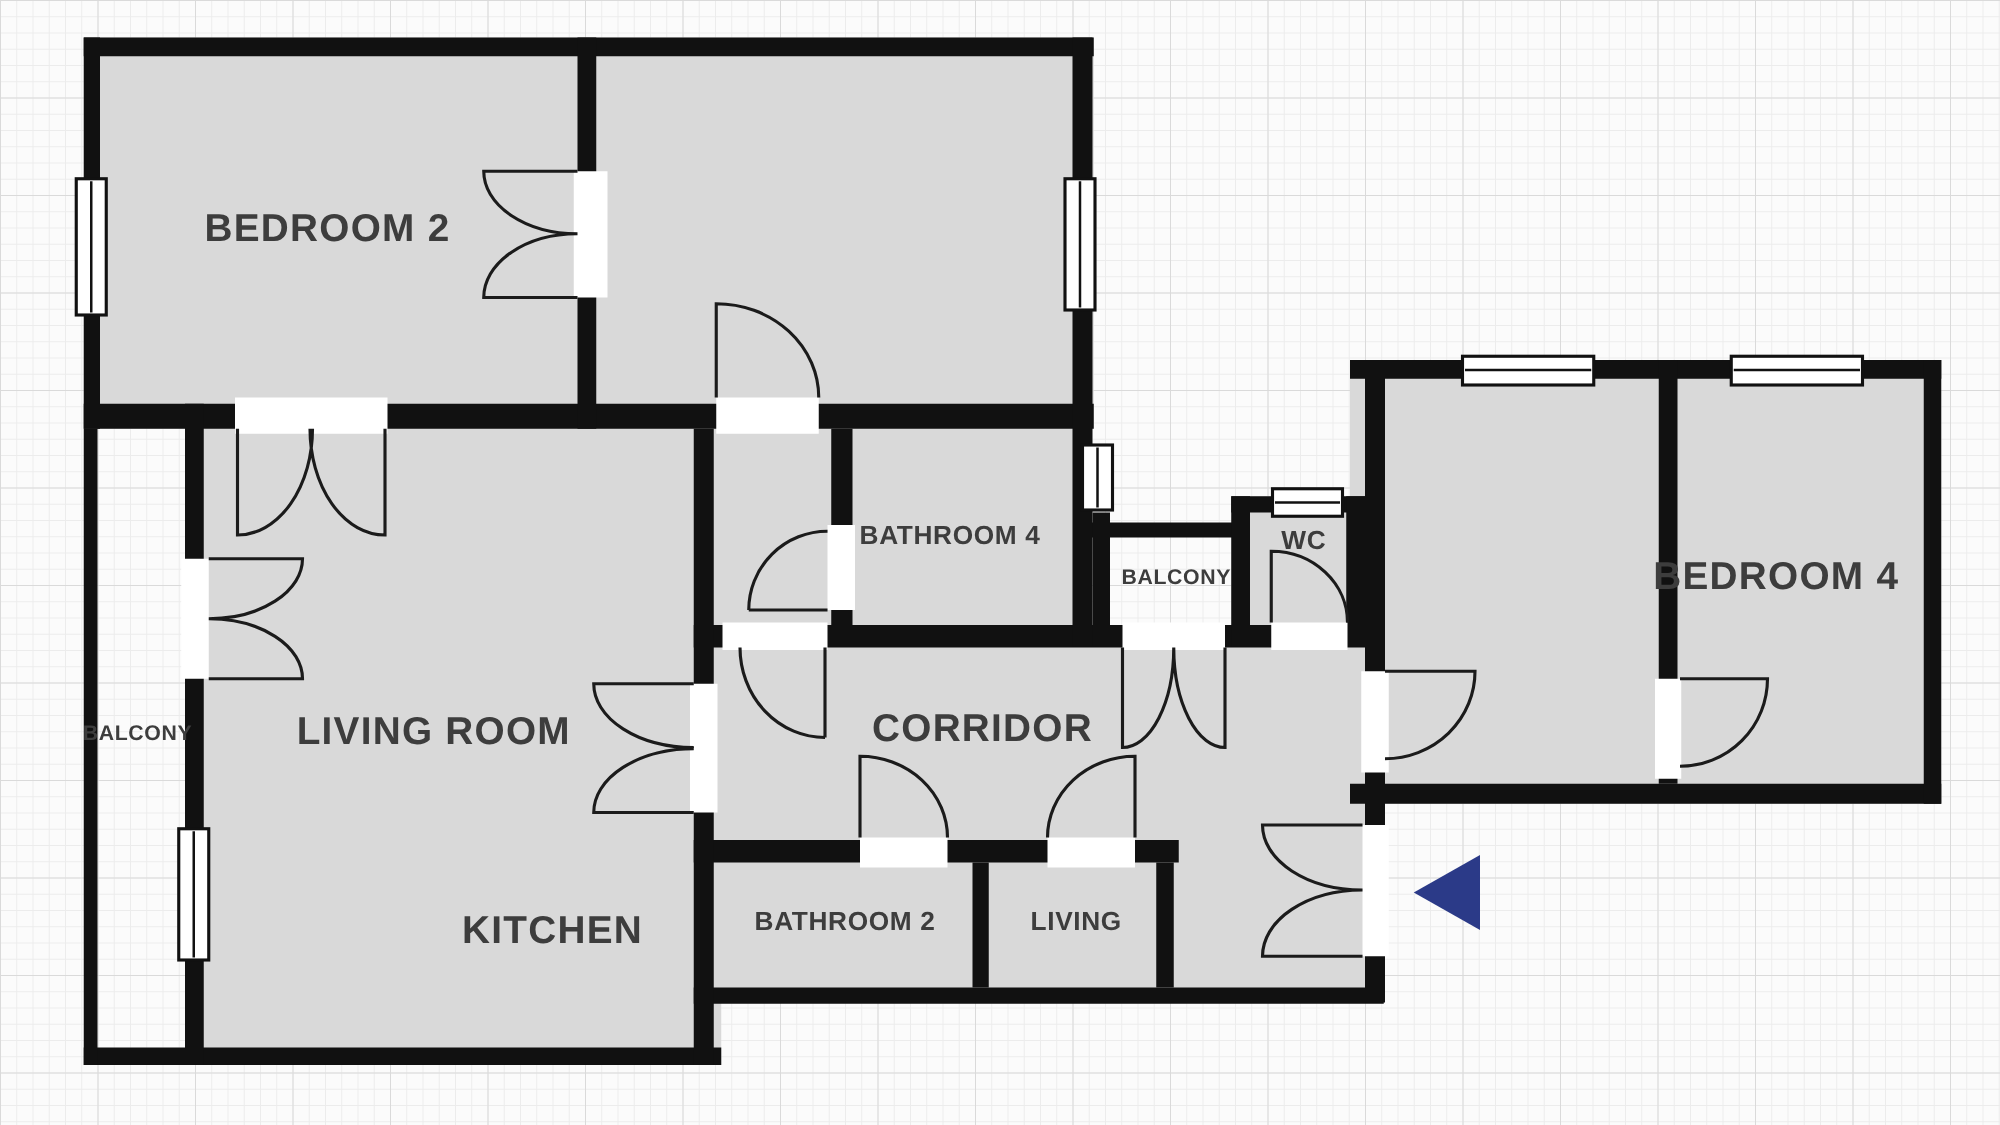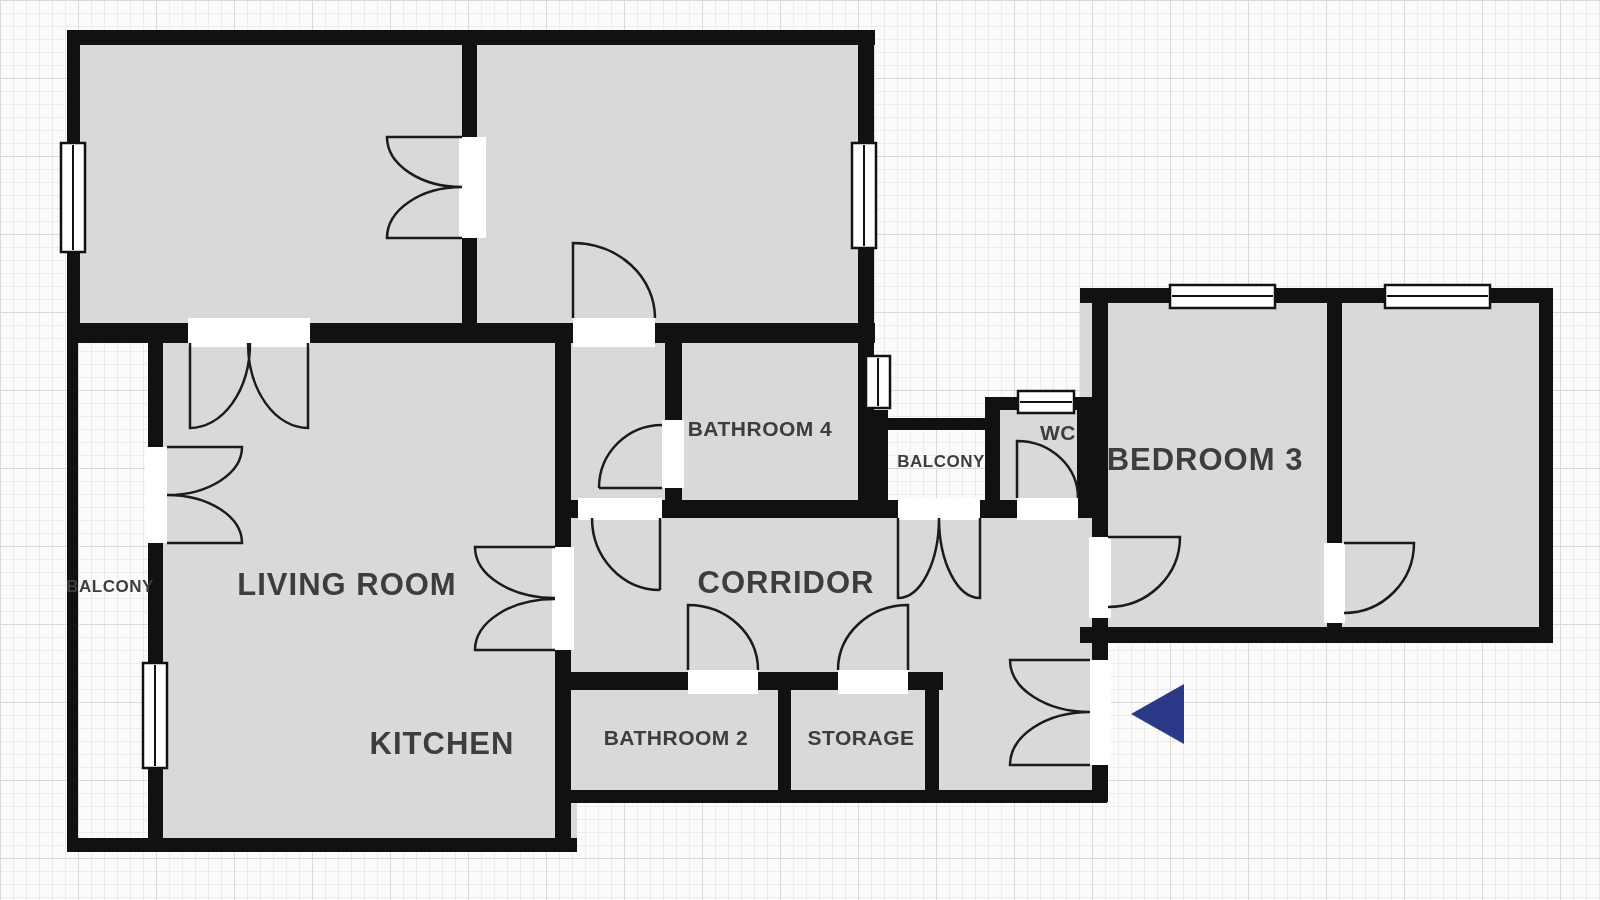--- a/index.html
+++ b/index.html
@@ -134,24 +134,25 @@
       <path d="M1108,537 L1180,537 A72,70 0 0 1 1108,607"></path>
       <path d="M1344,543 L1414,543 A70,70 0 0 1 1344,613"></path>
       <path d="M688,670 L688,605 A70,65 0 0 1 758,670"></path>
       <path d="M908,670 L908,605 A70,65 0 0 0 838,670"></path>
       <path d="M1090,660 L1010,660 A80,52 0 0 0 1090,712 M1090,765 L1010,765 A80,53 0 0 1 1090,712"></path>
     </g>
 
     <polygon points="1131,714 1184,684 1184,744" fill="#2b3a88"></polygon>
   </svg>
 
+  <div class="lbl lbl-lg" style="left:262px;top:183px;">BEDROOM 2</div>
   <div class="lbl lbl-md" style="left:760px;top:429px;">BATHROOM 4</div>
   <div class="lbl lbl-sm" style="left:941px;top:462px;">BALCONY</div>
-  <div class="lbl lbl-md" style="left:1043px;top:433px;margin-left:15px;">WC</div>
-  <div class="lbl lbl-lg" style="left:1205px;top:460px;">BEDROOM 3</div>
+  <div class="lbl lbl-md" style="left:1043px;top:433px;">WC</div>
+  <div class="lbl lbl-lg" style="left:1421px;top:461px;">BEDROOM 4</div>
   <div class="lbl lbl-lg" style="left:347px;top:585px;">LIVING ROOM</div>
   <div class="lbl lbl-lg" style="left:786px;top:583px;">CORRIDOR</div>
   <div class="lbl lbl-lg" style="left:442px;top:744px;text-align:center;">KITCHEN</div>
   <div class="lbl lbl-md" style="left:676px;top:738px;">BATHROOM 2</div>
-  <div class="lbl lbl-md" style="left:861px;top:738px;">STORAGE</div>
+  <div class="lbl lbl-md" style="left:861px;top:738px;">LIVING</div>
   <div class="lbl lbl-sm" style="left:110px;top:587px;">BALCONY</div>
 
 </div>
 
 </body></html>

